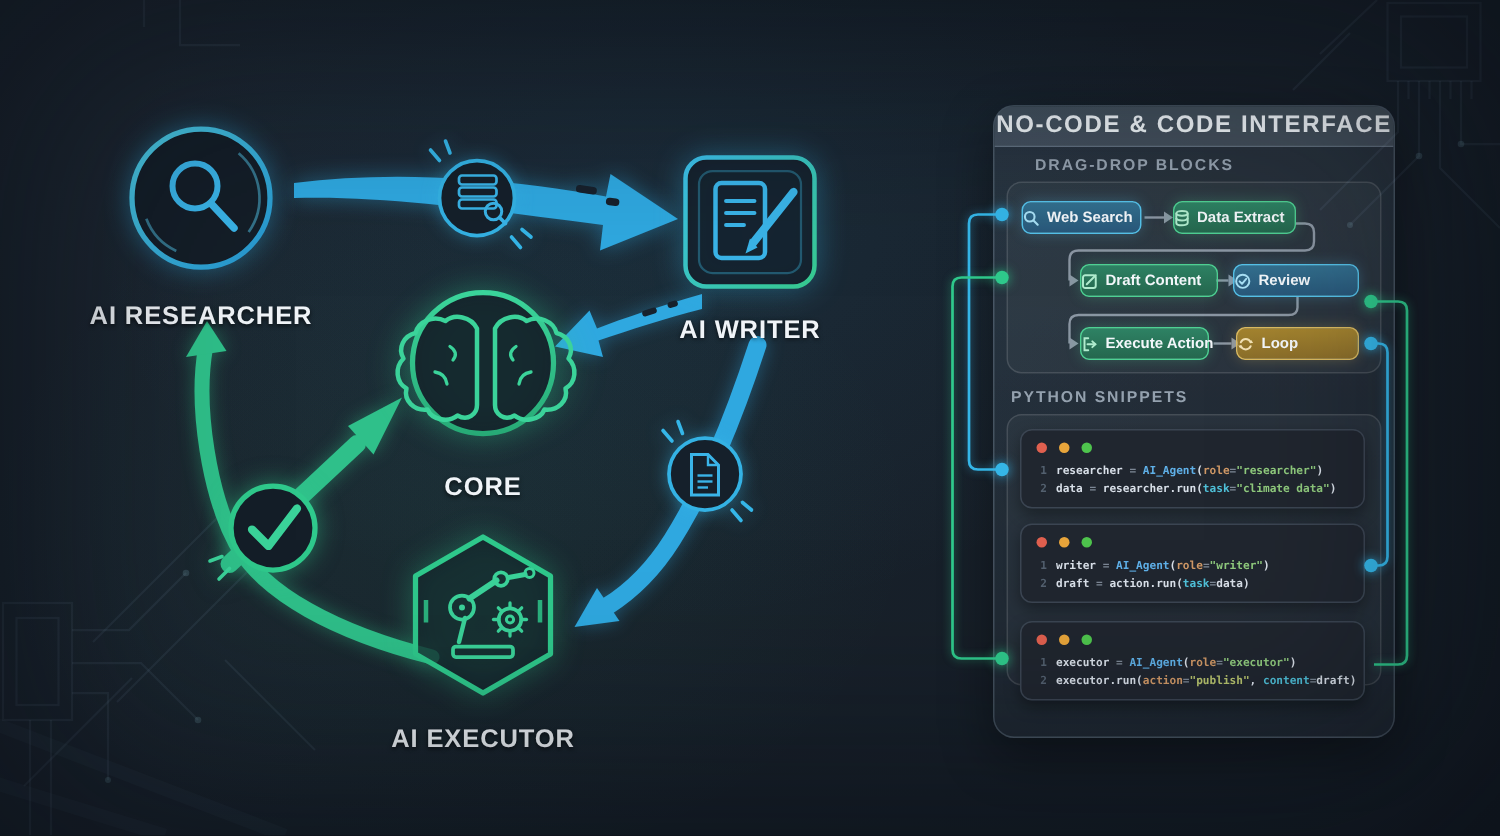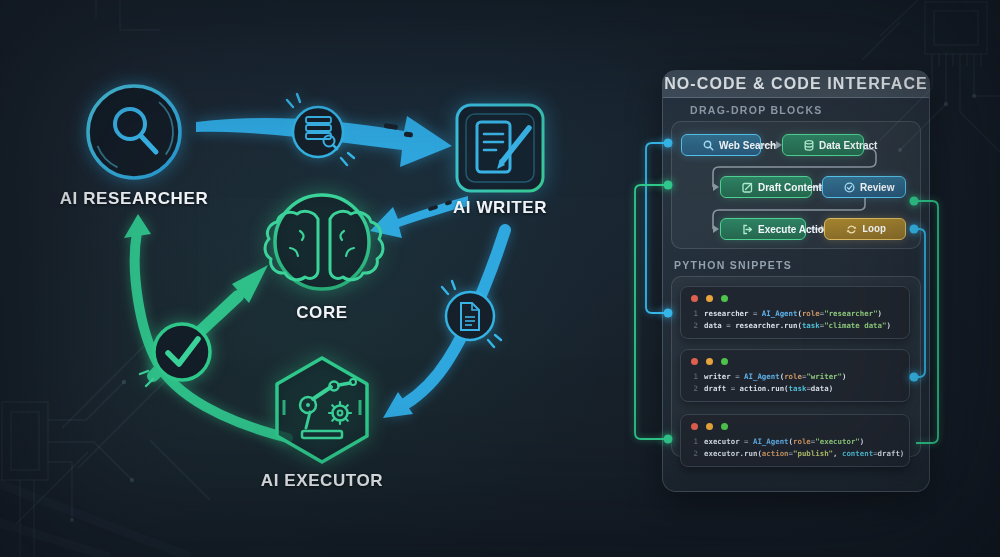--- a/index.html
+++ b/index.html
@@ -14,20 +14,21 @@
   #stage::after{content:"";position:absolute;inset:0;pointer-events:none;
     box-shadow:inset 0 0 140px 30px rgba(6,10,16,0.55);}
   svg{position:absolute;left:0;top:0;overflow:visible;}
   .layer{position:absolute;left:0;top:0;width:1000px;height:557px;pointer-events:none;}
 
   
   .node-label{
     position:absolute;color:#f0f4f8;font-weight:bold;font-size:17px;
     letter-spacing:0.6px;text-align:center;line-height:21px;
     text-shadow:0 1px 3px rgba(0,0,0,0.65);
+    margin-top:12px;
   }
 
   
   .panel{
     position:absolute;left:662px;top:70px;width:266px;height:420px;
     border-radius:14px;
     background:linear-gradient(180deg, rgba(152,172,192,0.12), rgba(120,140,160,0.08));
     border:1px solid rgba(170,190,210,0.25);
     box-shadow:0 12px 34px rgba(0,0,0,0.4);
   }
@@ -43,28 +44,28 @@
     position:absolute;left:11px;color:#94a1ae;font-weight:bold;
     font-size:10.5px;letter-spacing:1.3px;
   }
   .sub-box{
     position:absolute;left:8px;width:250px;box-sizing:border-box;
     border:1px solid rgba(255,255,255,0.13);border-radius:10px;
     background:rgba(255,255,255,0.035);
   }
   .block{
     position:absolute;height:22px;box-sizing:border-box;border-radius:6px;
-    display:flex;align-items:center;gap:5px;padding:0 21px;
+    display:flex;align-items:center;gap:5px;padding:0 0;
     color:#f3f7fa;font-weight:bold;font-size:10px;white-space:nowrap;
     border:1.5px solid;
   }
   .block svg{position:static;flex:0 0 auto;}
   .block-blue {background:linear-gradient(180deg,#33708f,#29587a);border-color:#55c2ea;box-shadow:0 0 9px rgba(85,194,234,0.28);}
   .block-green{background:linear-gradient(180deg,#2e8264,#25674e);border-color:#4ed193;box-shadow:0 0 9px rgba(78,209,147,0.28);}
-  .block-gold {background:linear-gradient(180deg,#a4842f,#8b6e2a);border-color:#dcbb60;box-shadow:0 0 9px rgba(220,187,96,0.28);font-family:Liberation Mono, monospace;}
+  .block-gold {background:linear-gradient(180deg,#a4842f,#8b6e2a);border-color:#dcbb60;box-shadow:0 0 9px rgba(220,187,96,0.28);}
 
   .code-card{
     position:absolute;left:8px;width:230px;box-sizing:border-box;border-radius:8px;
     background:#20262f;border:1px solid #3b4552;
     box-shadow:0 4px 10px rgba(0,0,0,0.35);
     padding:7px 8px 6px 8px;
   }
   .dots{display:flex;gap:8px;margin:1px 0 6px 2px;}
   .dot{width:7px;height:7px;border-radius:50%;}
   .dot-red{background:#e0604f;} .dot-yel{background:#e8a53b;} .dot-grn{background:#4ec44d;}

